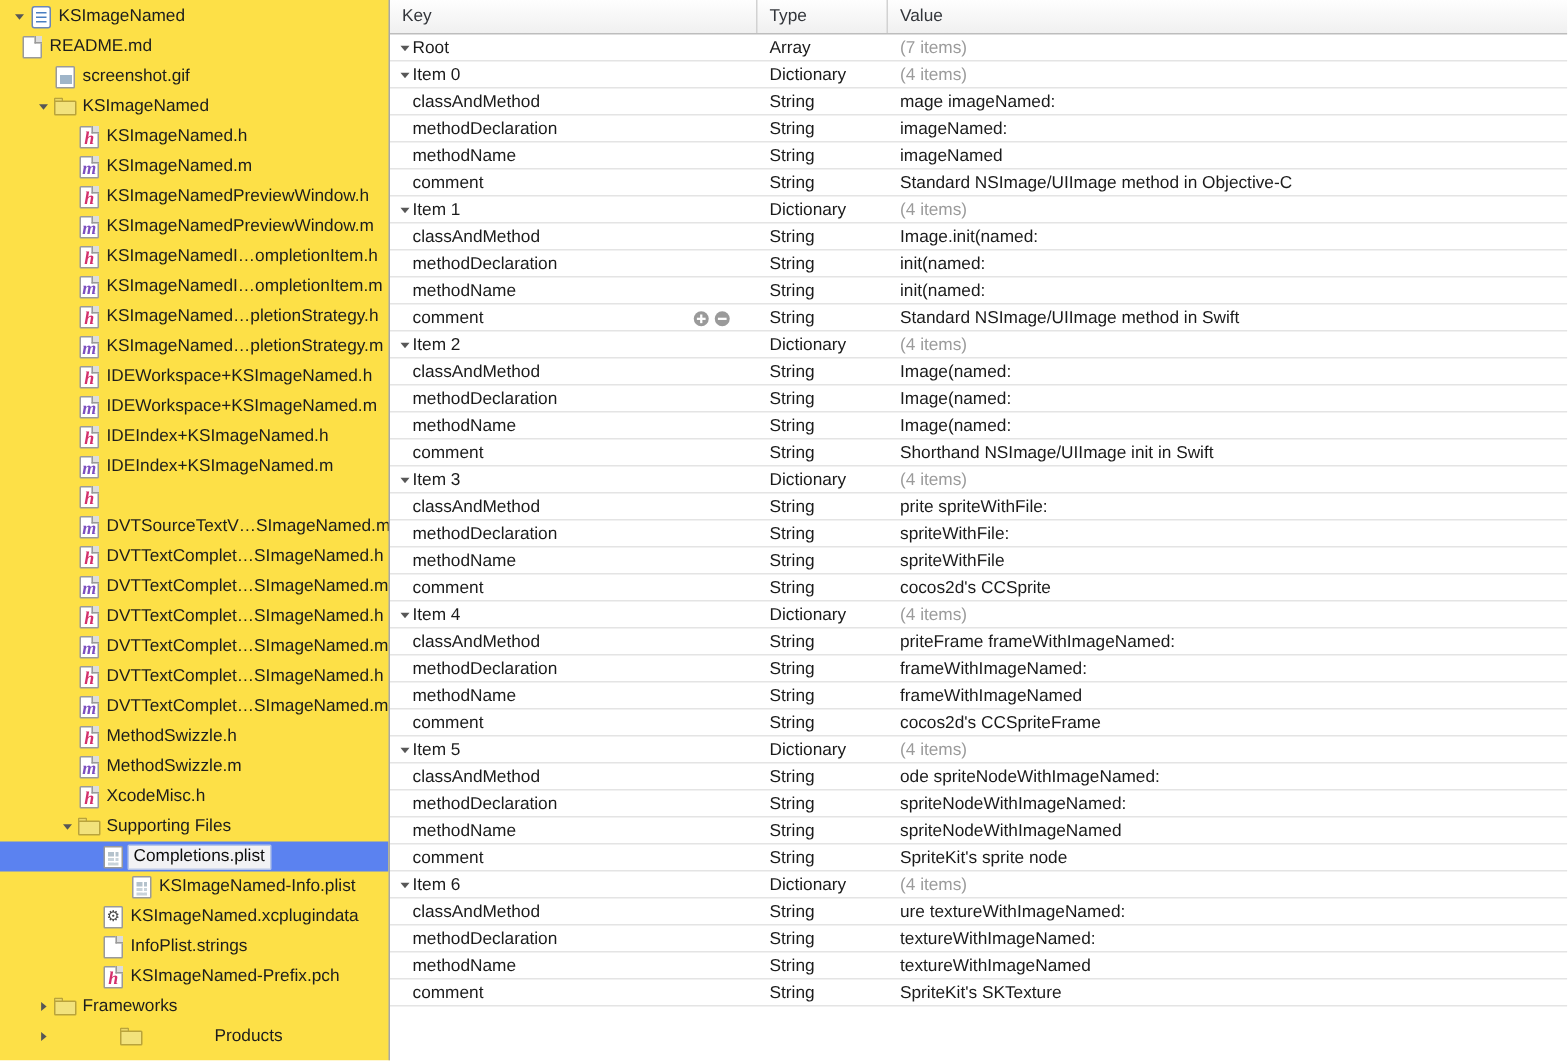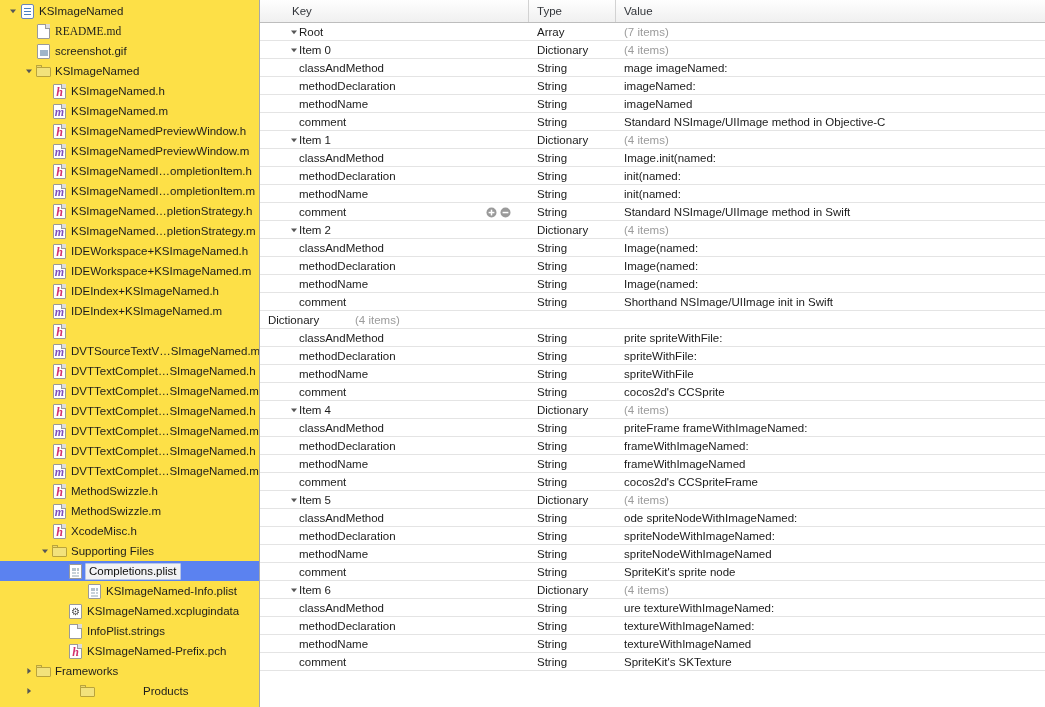--- a/index.html
+++ b/index.html
@@ -126,21 +126,21 @@
     background: linear-gradient(to bottom, #fefefe 0%, #f0f0f0 100%);
     border-bottom: 1px solid #bdbdbd;
     font-size: 11.5px; color: #33363b;
   }
   .table-header .hcell {
     display: flex; align-items: center;
     padding-left: 8px;
     border-right: 1px solid #d2d2d2;
   }
   .table-header .hcell:last-child { border-right: none; }
-  .col-key { width: 245px; flex: 0 0 245px; margin-left: 24px; }
+  .col-key { width: 245px; flex: 0 0 245px; }
   .col-type { width: 87px; flex: 0 0 87px; }
   .col-value { flex: 1 1 auto; }
 
   .trow {
     height: 18px; display: flex; align-items: stretch;
     border-bottom: 1px solid #e4e4e4;
     font-size: 11.5px; color: #1b1b1b;
   }
   .tcell { display: flex; align-items: center; overflow: hidden; white-space: nowrap; }
   .tcell.key { padding-left: 4px; position: relative; }
@@ -175,21 +175,21 @@
         </span>
         <span class="icon-box">
           <span class="proj-ico">
             <span class="bar" style="top:3px"></span>
             <span class="bar" style="top:6px"></span>
             <span class="bar" style="top:9px"></span>
           </span>
         </span>
         <span class="nav-label">KSImageNamed</span>
       </div>
-      <div class="nav-row" style="padding-left: 22px; font-family: Liberation Serif, serif;">
+      <div class="nav-row" style="">
         <span class="disclosure"></span>
         <span class="icon-box">
           <span class="doc-ico">
             <span class="page"></span>
             <span class="fold"></span>
           </span>
         </span>
         <span class="nav-label">README.md</span>
       </div>
       <div class="nav-row" style="padding-left: 22px;">
@@ -721,20 +721,28 @@
         </div>
         <div class="trow">
           <div class="tcell key col-key indent-2">
             <span class="tri"></span>
             <span class="keytext">comment</span>
           </div>
           <div class="tcell type col-type">String</div>
           <div class="tcell value col-value">Shorthand NSImage/UIImage init in Swift</div>
         </div>
         <div class="trow">
+          <div class="tcell key col-key indent-1">
+            <span class="tri">
+              <svg width="8" height="8" viewBox="0 0 8 8">
+                <path d="M1 2.5 L7 2.5 L4 6.2 Z" fill="#575757"></path>
+              </svg>
+            </span>
+            <span class="keytext">Item 3</span>
+          </div>
           <div class="tcell type col-type">Dictionary</div>
           <div class="tcell value col-value muted">(4 items)</div>
         </div>
         <div class="trow">
           <div class="tcell key col-key indent-2">
             <span class="tri"></span>
             <span class="keytext">classAndMethod</span>
           </div>
           <div class="tcell type col-type">String</div>
           <div class="tcell value col-value">prite spriteWithFile:</div>

